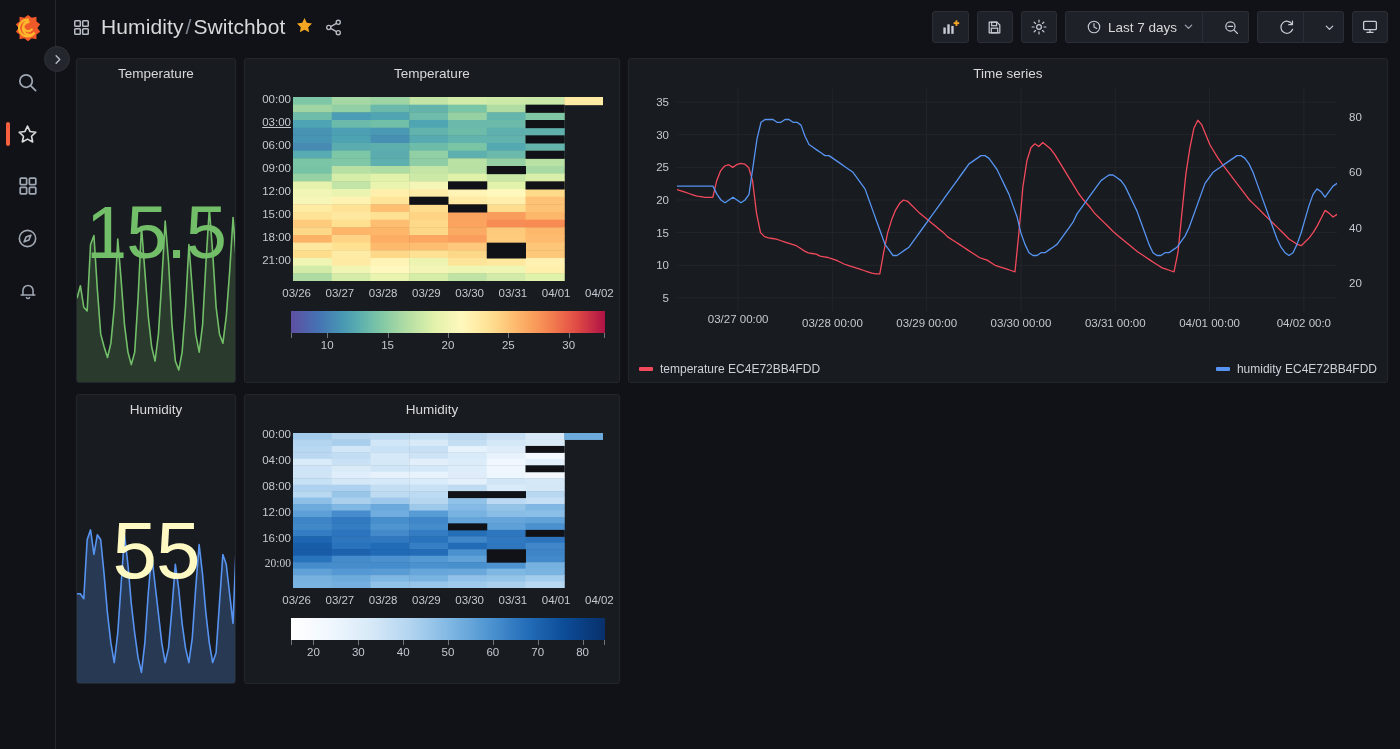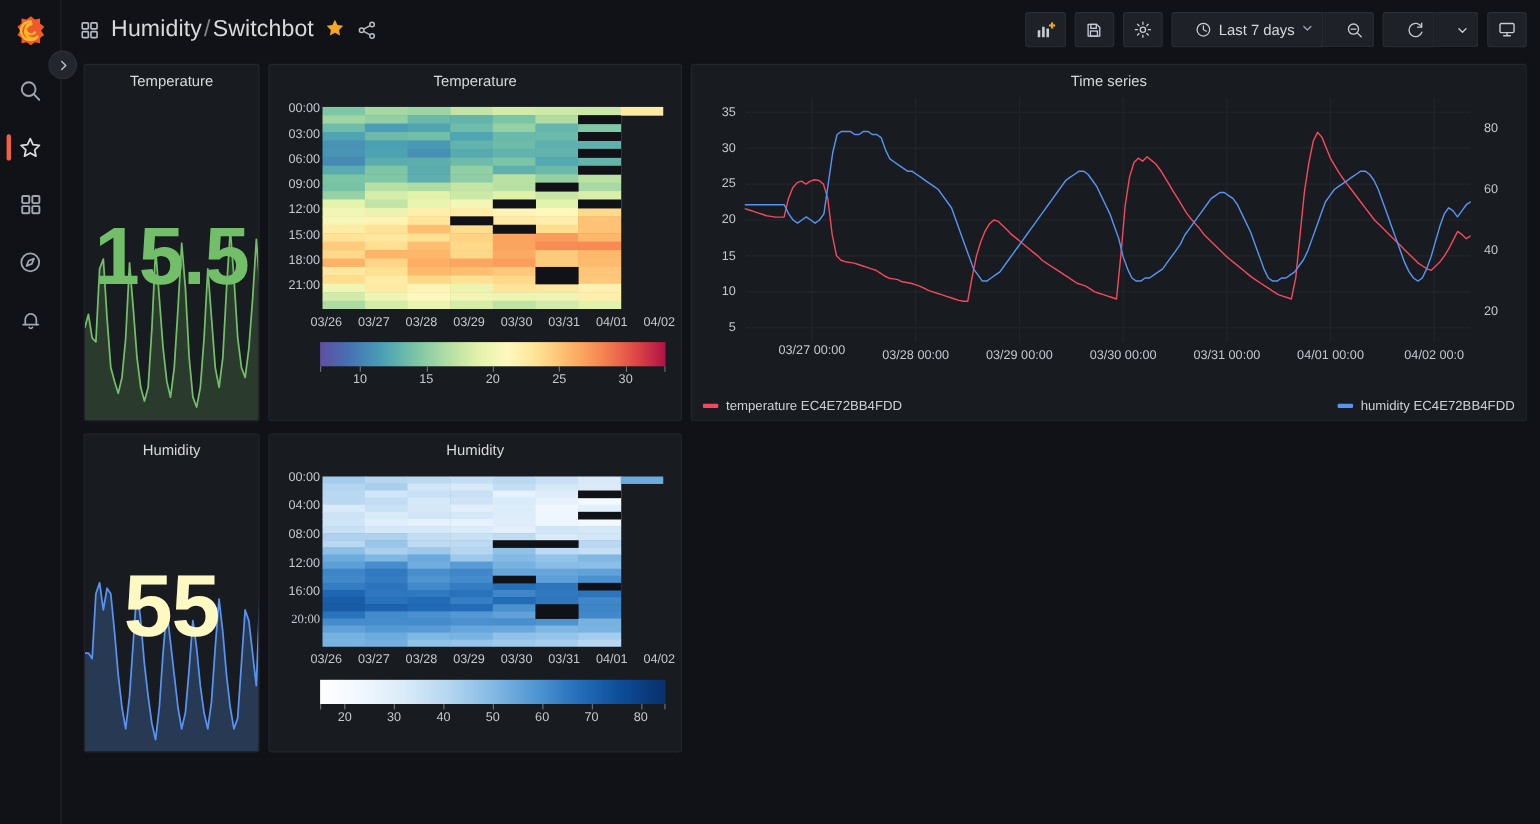--- a/index.html
+++ b/index.html
@@ -74,21 +74,21 @@
   }
   .panel-title {
     text-align: center; color: #d8d9da; font-size: 13.5px; font-weight: 500;
     padding: 7px 8px 2px; user-select: none;
   }
   .panel-body { flex: 1; position: relative; overflow: hidden; }
 
   
   .stat-panel .panel-body { display: flex; align-items: center; justify-content: center; }
   .stat-value {
-    position: relative; z-index: 2; font-size: 72px; font-weight: 700;
+    position: relative; z-index: 2; font-size: 72px; font-weight: 400;
     line-height: 1; letter-spacing: -1px;
   }
   .stat-spark { position: absolute; left: 0; right: 0; bottom: 0; height: 100%; z-index: 1; }
 
   
   .hm-wrap { position: absolute; inset: 0; }
   .hm-ylabels { position: absolute; left: 0; top: 0; width: 48px; }
   .hm-ylabel { position: absolute; right: 2px; font-size: 11.5px; color: #c4c9d0; white-space: nowrap; transform: translateY(-50%); }
   .hm-grid { position: absolute; overflow: hidden; }
   .hm-xlabels { position: absolute; display: flex; }
@@ -286,21 +286,21 @@
         <div class="stat-value" id="stat-hum-value" style="color: #fef9c3; font-size: 80px;">55</div>
       </div>
     </div>
 
     <div class="panel" style="left:188px; top:4px; width:376px; height:325px;">
       <div class="panel-title">Temperature</div>
       <div class="panel-body">
         <div class="hm-wrap">
           <div class="hm-ylabels" id="hm-temp-y">
               <div class="hm-ylabel" style="top: 15.8333px;">00:00</div>
-              <div class="hm-ylabel" style="top: 38.8333px;">03:00</div>
+              <div class="hm-ylabel" style="top: 38.8333px; text-decoration: underline;">03:00</div>
               <div class="hm-ylabel" style="top: 61.8333px;">06:00</div>
               <div class="hm-ylabel" style="top: 84.8333px;">09:00</div>
               <div class="hm-ylabel" style="top: 107.833px;">12:00</div>
               <div class="hm-ylabel" style="top: 130.833px;">15:00</div>
               <div class="hm-ylabel" style="top: 153.833px;">18:00</div>
               <div class="hm-ylabel" style="top: 176.833px;">21:00</div>
             </div>
           <svg class="hm-grid" id="hm-temp-grid" style="left:48px; top:14px; width:310px; height:184px;" viewBox="0 0 310 184" preserveAspectRatio="none">
               <rect x="0.00" y="0.00" width="39.25" height="8.17" fill="#7ec7a6"></rect>
               <rect x="0.00" y="7.67" width="39.25" height="8.17" fill="#a1d6a4"></rect>

